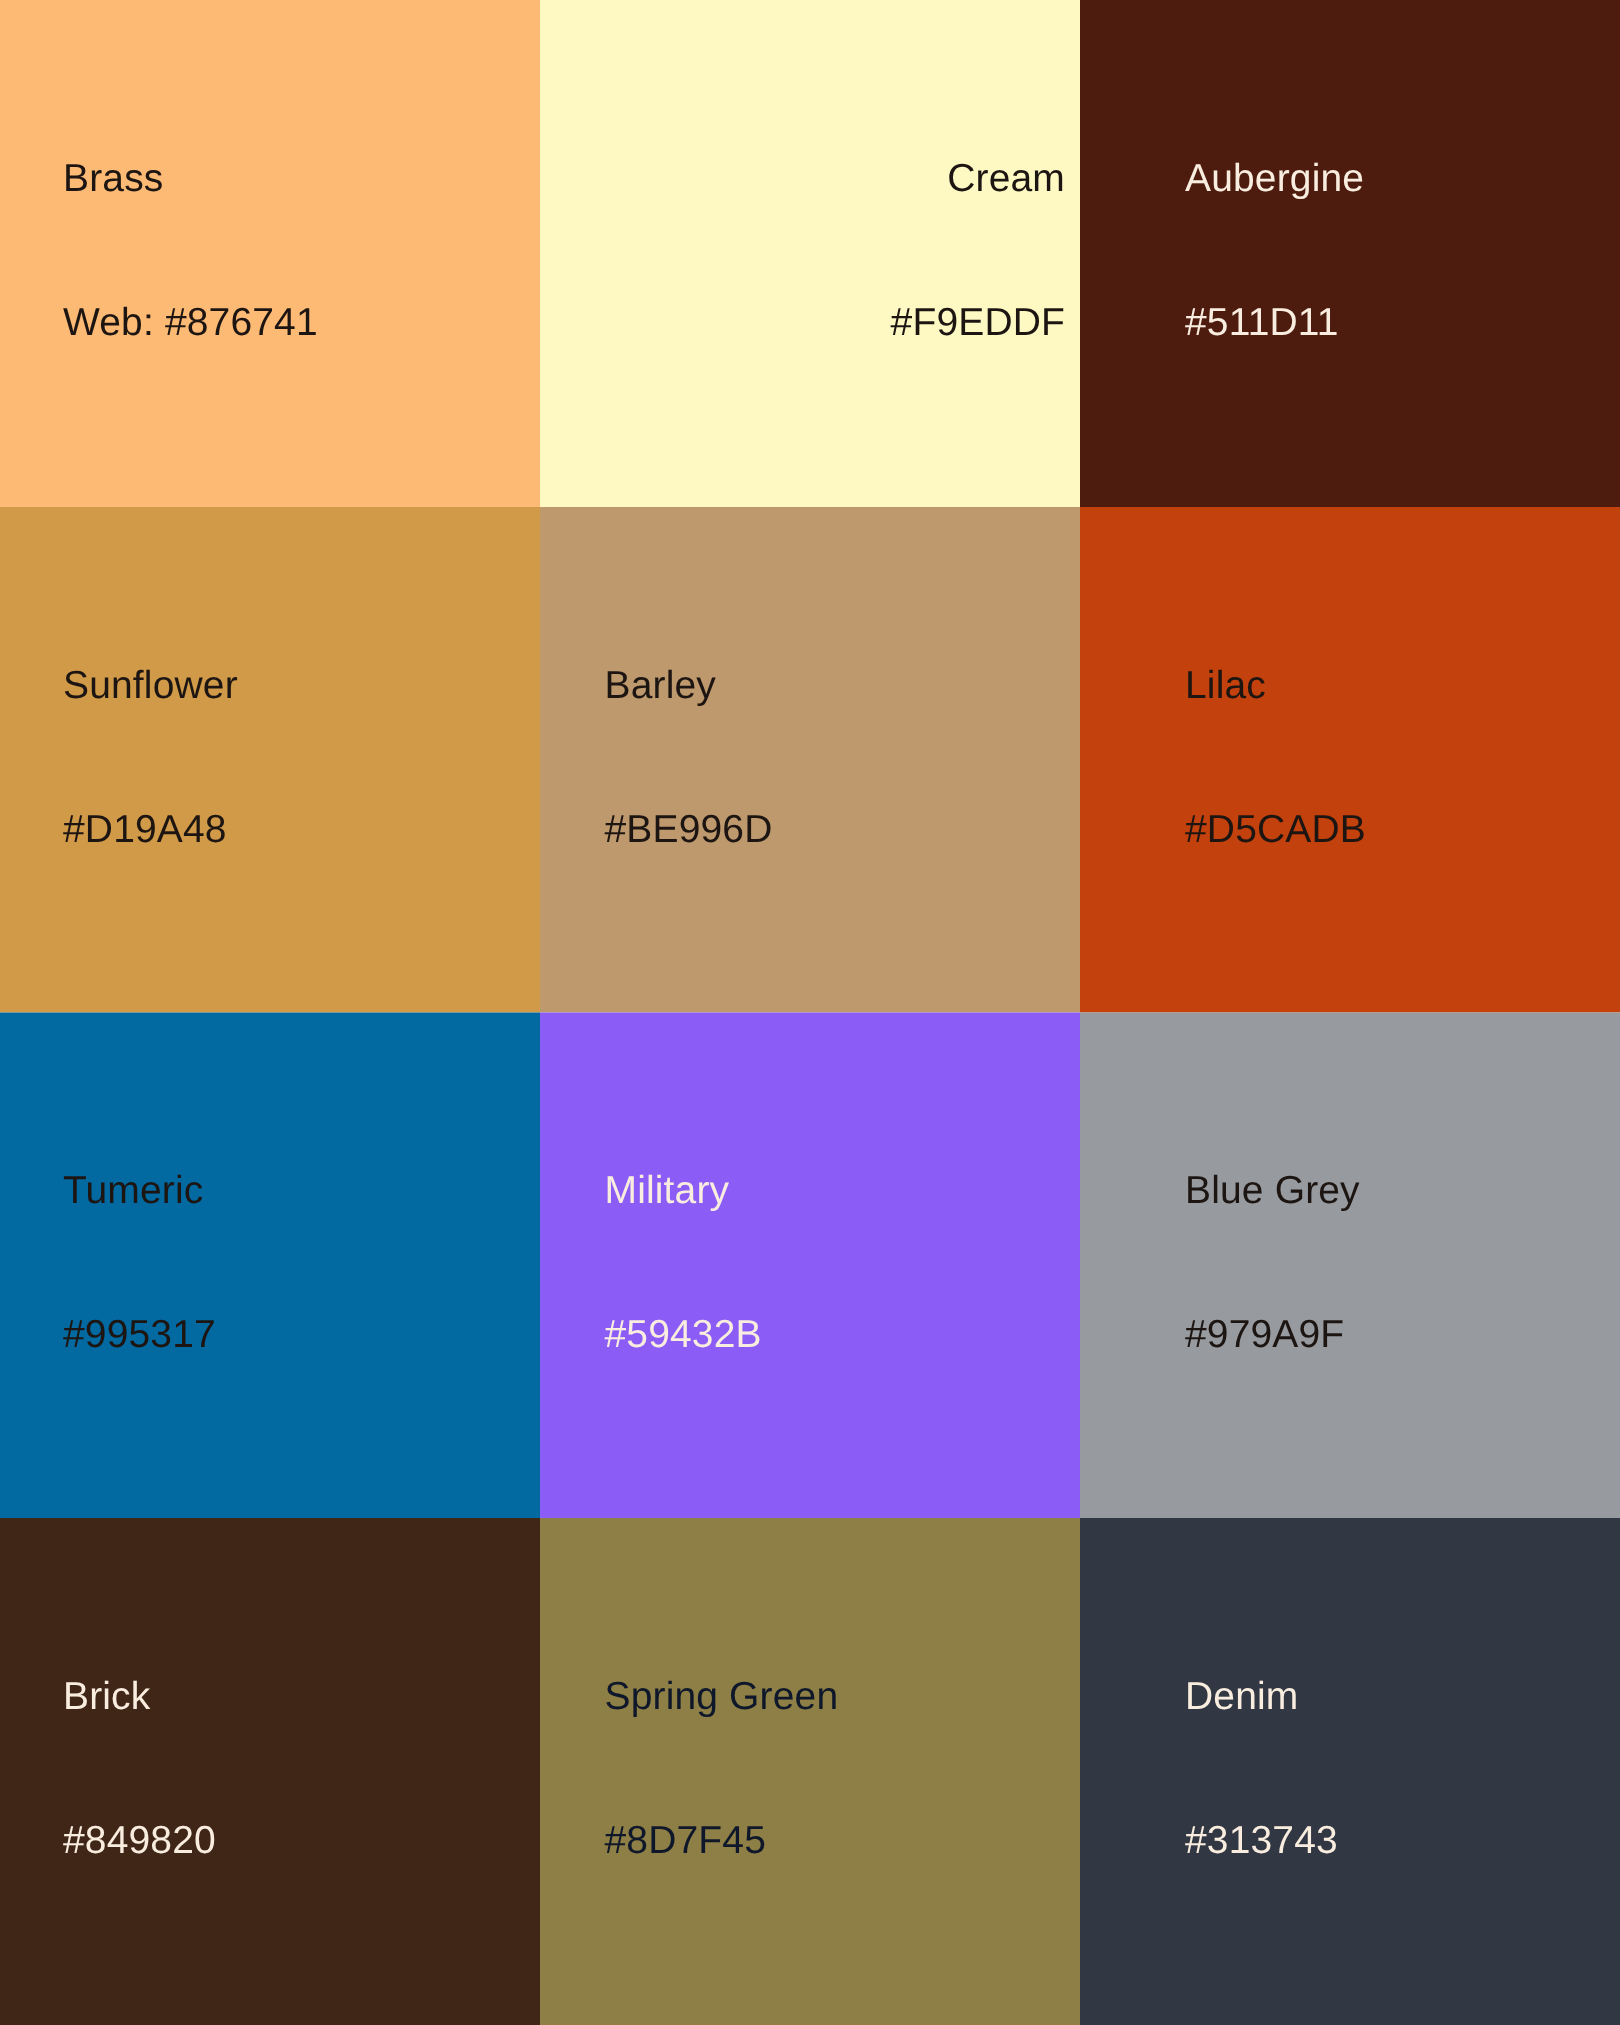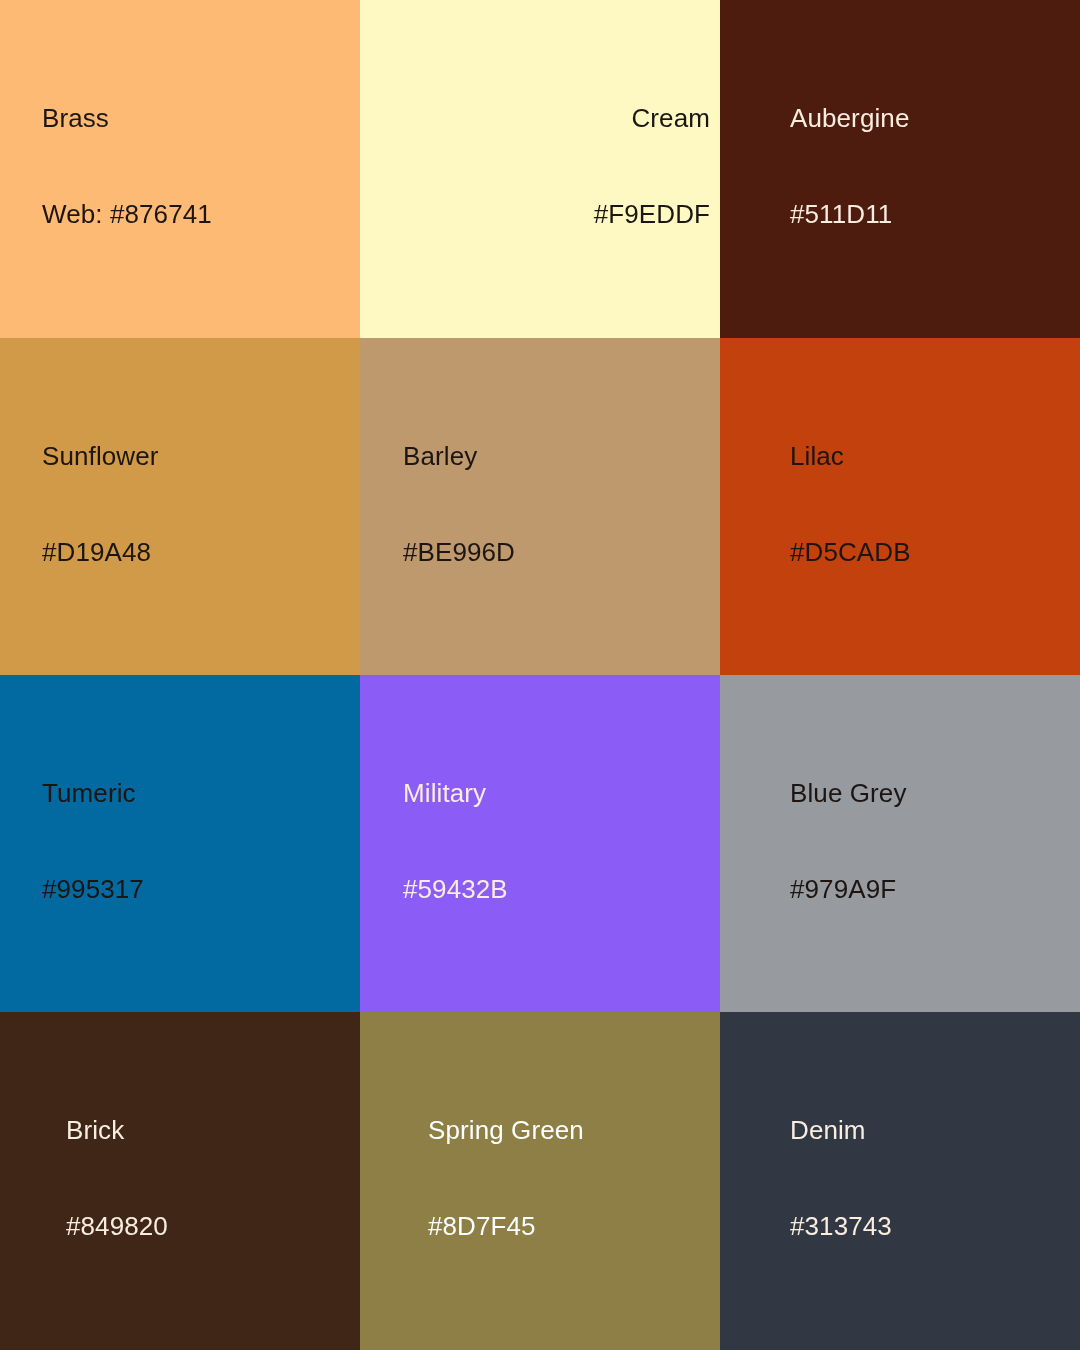--- a/index.html
+++ b/index.html
@@ -114,28 +114,28 @@
   </section>
 
   <section class="swatch col3" style="background-color: rgb(151, 154, 159);">
     <div class="swatch-label" style="color: rgb(28, 21, 18);">
       <span class="swatch-name">Blue Grey</span>
       <span class="swatch-hex">#979A9F</span>
     </div>
   </section>
 
   <section class="swatch col1" style="background-color: rgb(64, 38, 22);">
-    <div class="swatch-label" style="color: rgb(249, 237, 223); margin-left: 24px;">
+    <div class="swatch-label" style="color: rgb(249, 237, 223);">
       <span class="swatch-name">Brick</span>
       <span class="swatch-hex">#849820</span>
     </div>
   </section>
 
   <section class="swatch col2" style="background-color: rgb(141, 127, 69);">
-    <div class="swatch-label" style="color: #ffffff; margin-left: 25px;">
+    <div class="swatch-label" style="color: #0f172a;">
       <span class="swatch-name">Spring Green</span>
       <span class="swatch-hex">#8D7F45</span>
     </div>
   </section>
 
   <section class="swatch col3" style="background-color: rgb(49, 55, 67);">
     <div class="swatch-label" style="color: rgb(249, 237, 223);">
       <span class="swatch-name">Denim</span>
       <span class="swatch-hex">#313743</span>
     </div>

